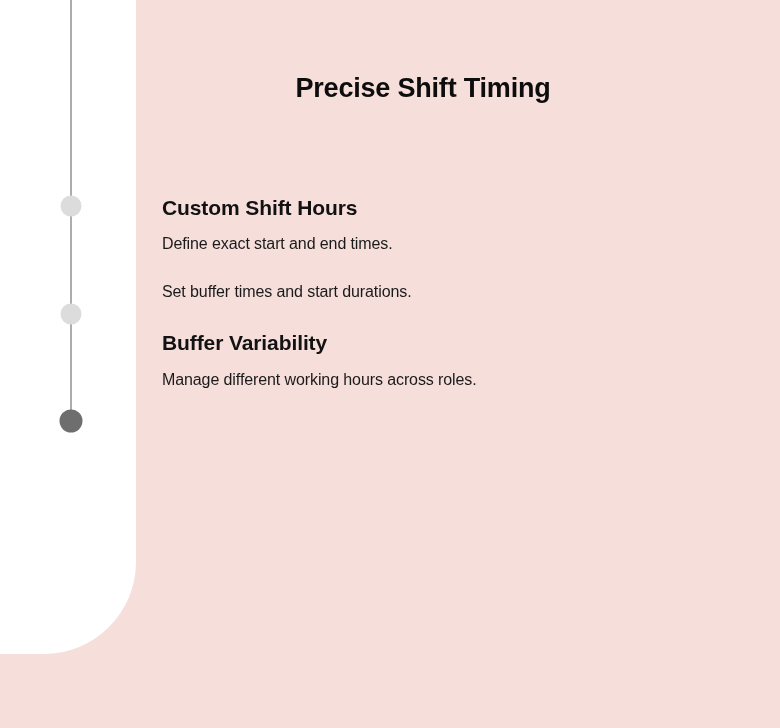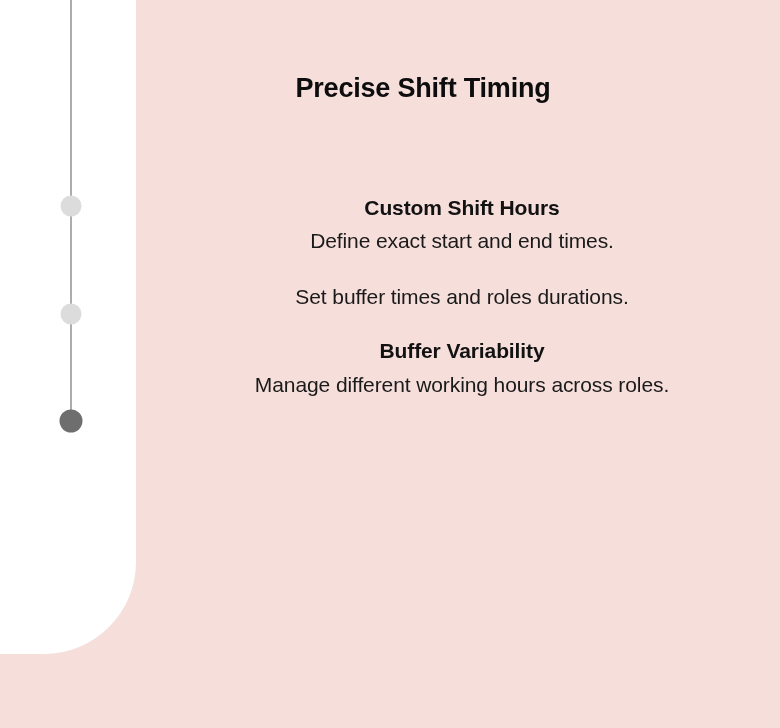--- a/index.html
+++ b/index.html
@@ -102,41 +102,40 @@
 
   .feature-list {
     position: absolute;
     left: 26px;
     top: 193px;
     width: 600px;
   }
 
   .feature-item {
     margin-bottom: 24px;
-    text-align: center;
   }
   .feature-item:last-child {
     margin-bottom: 0;
   }
 
   .feature-title {
     font-size: 21px;
     font-weight: bold;
     color: #121212;
     line-height: 1.45;
     letter-spacing: -0.1px;
   }
 
   .feature-desc {
-    font-size: 21px;
+    font-size: 16px;
     font-weight: normal;
     color: #1a1a1a;
     line-height: 1.5;
     letter-spacing: -0.1px;
-    margin-top: 2px;
+    margin-top: 9px;
   }
 </style>
 </head>
 <body>
 
 <div class="screen">
 
   <div class="pink-panel"></div>
 
   <div class="white-card"></div>
@@ -152,21 +151,21 @@
     <div class="panel-title">Precise Shift Timing</div>
 
     <div class="feature-list">
 
       <div class="feature-item">
         <div class="feature-title">Custom Shift Hours</div>
         <div class="feature-desc">Define exact start and end times.</div>
       </div>
 
       <div class="feature-item">
-        <div class="feature-desc">Set buffer times and roles durations.</div>
+        <div class="feature-desc">Set buffer times and start durations.</div>
       </div>
 
       <div class="feature-item">
         <div class="feature-title">Buffer Variability</div>
         <div class="feature-desc">Manage different working hours across roles.</div>
       </div>
 
     </div>
   </div>
 </div>

